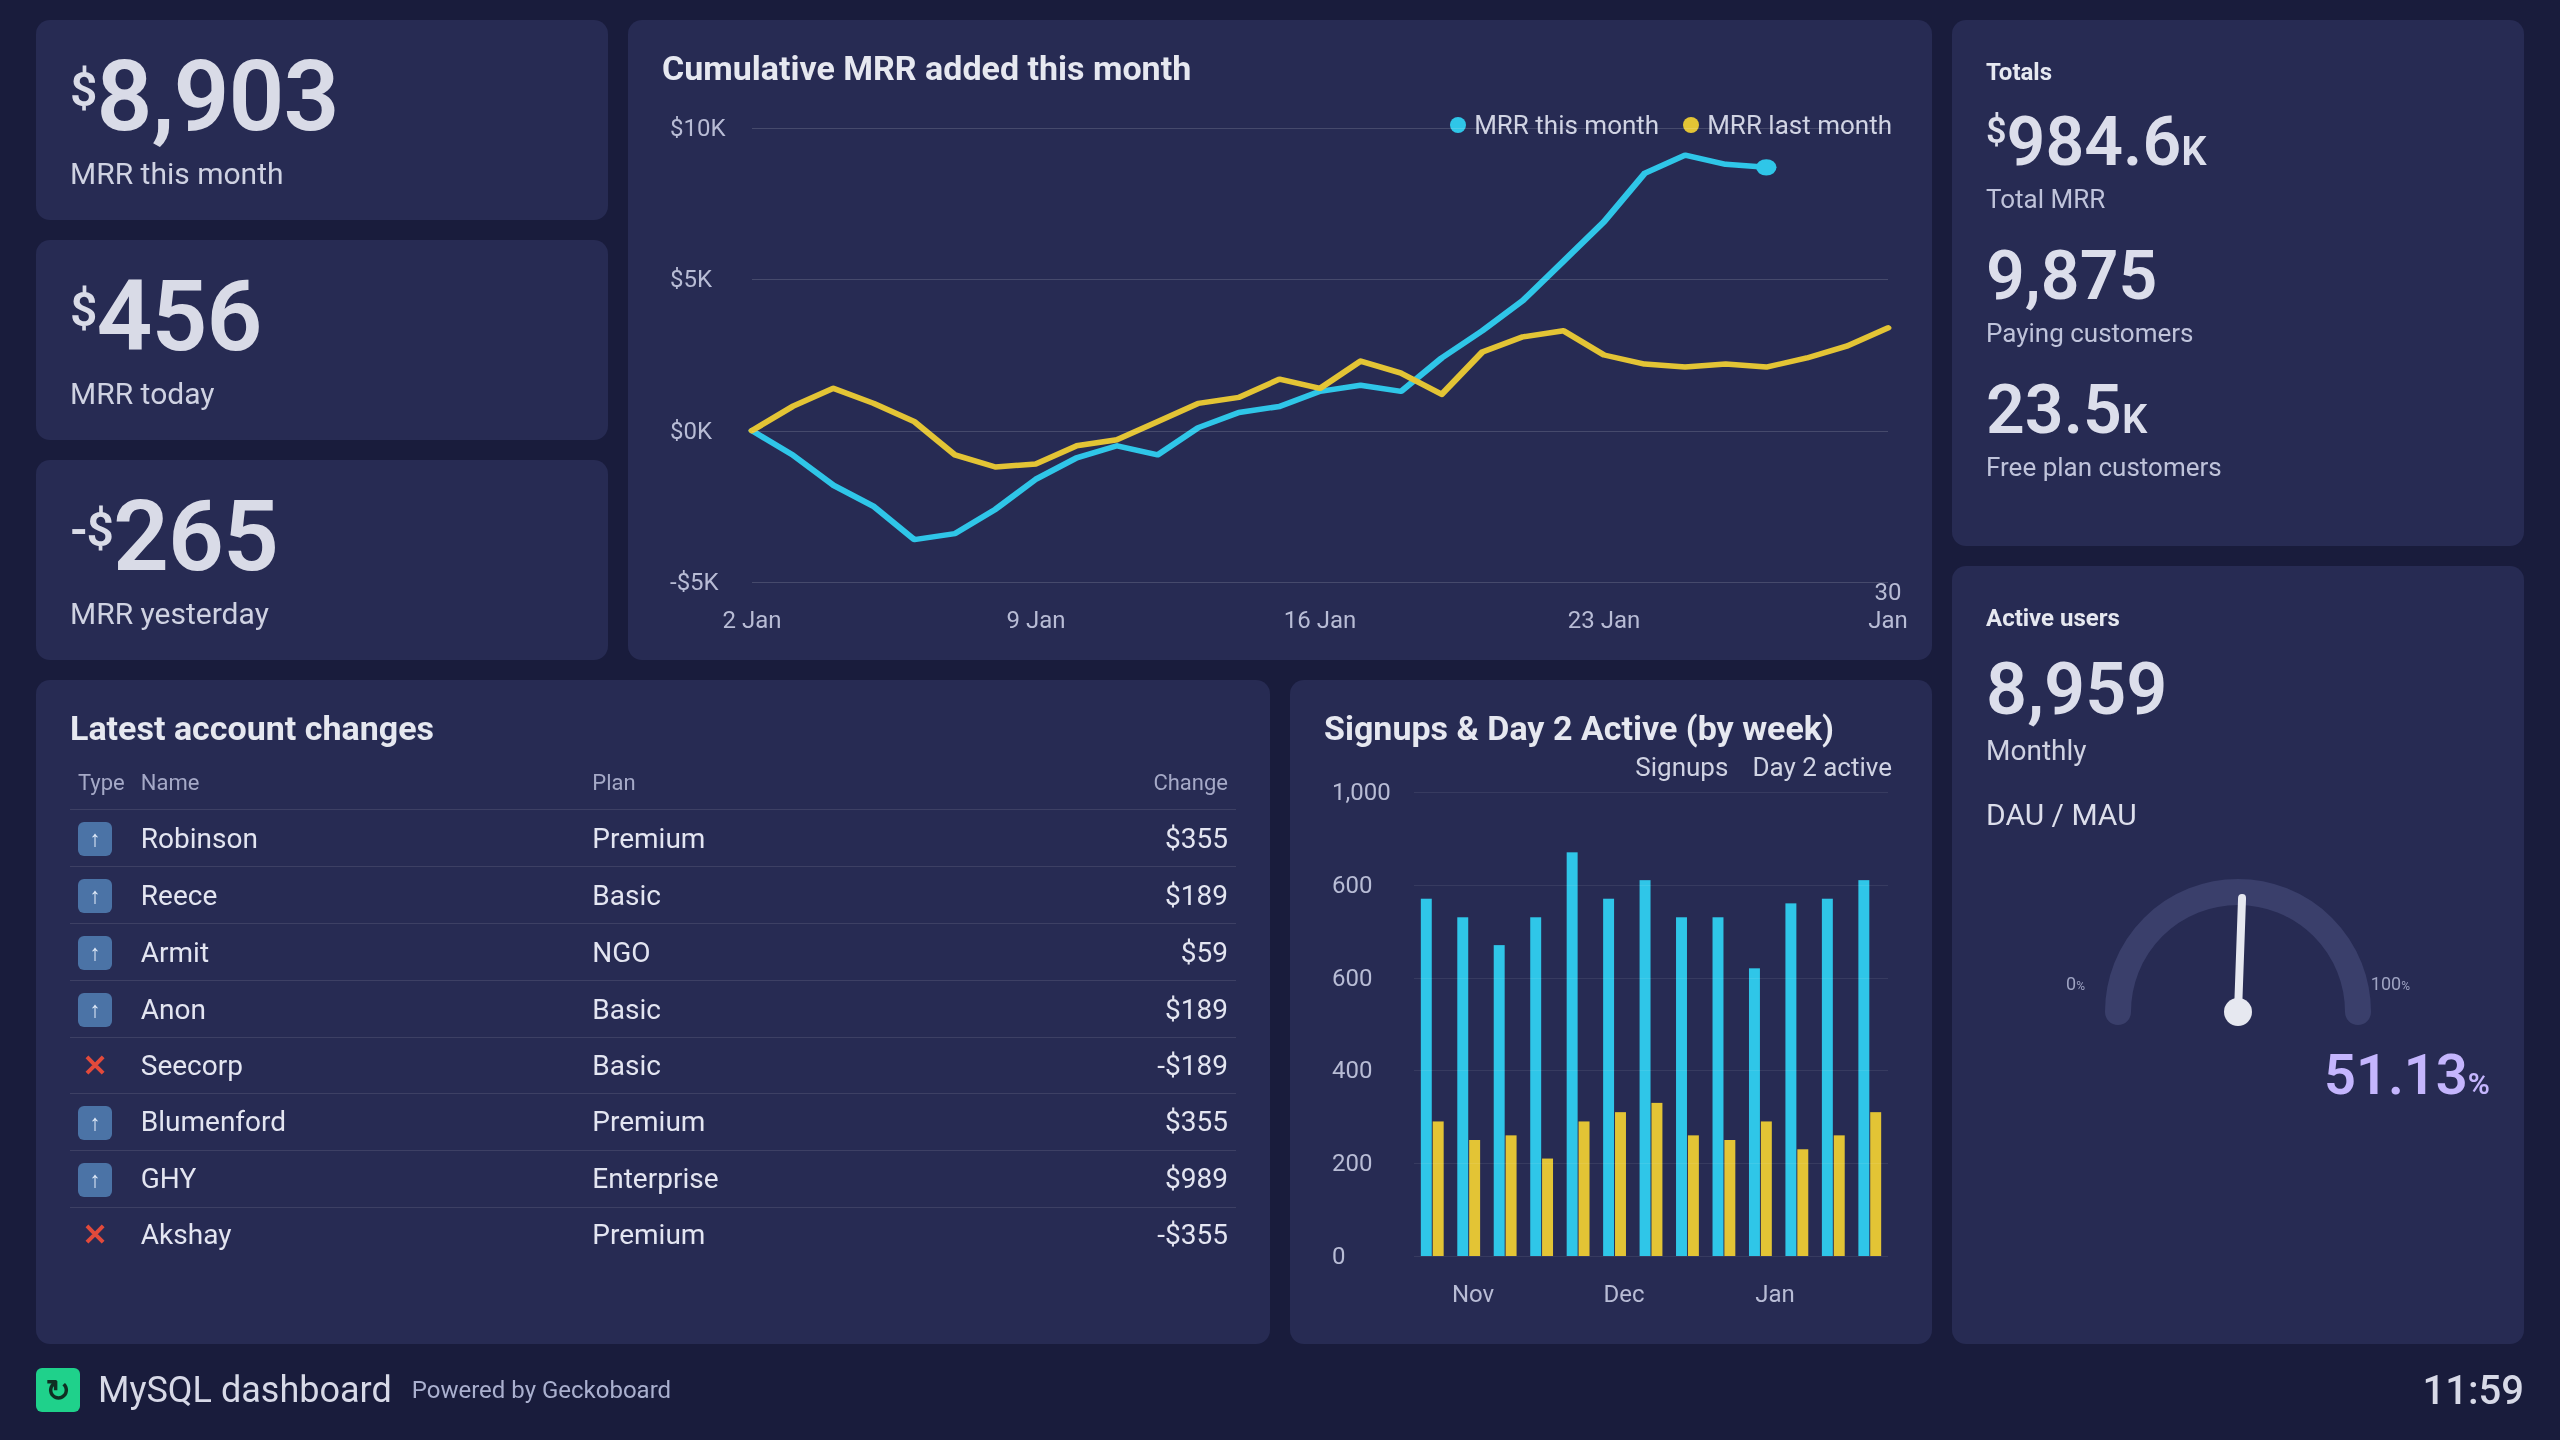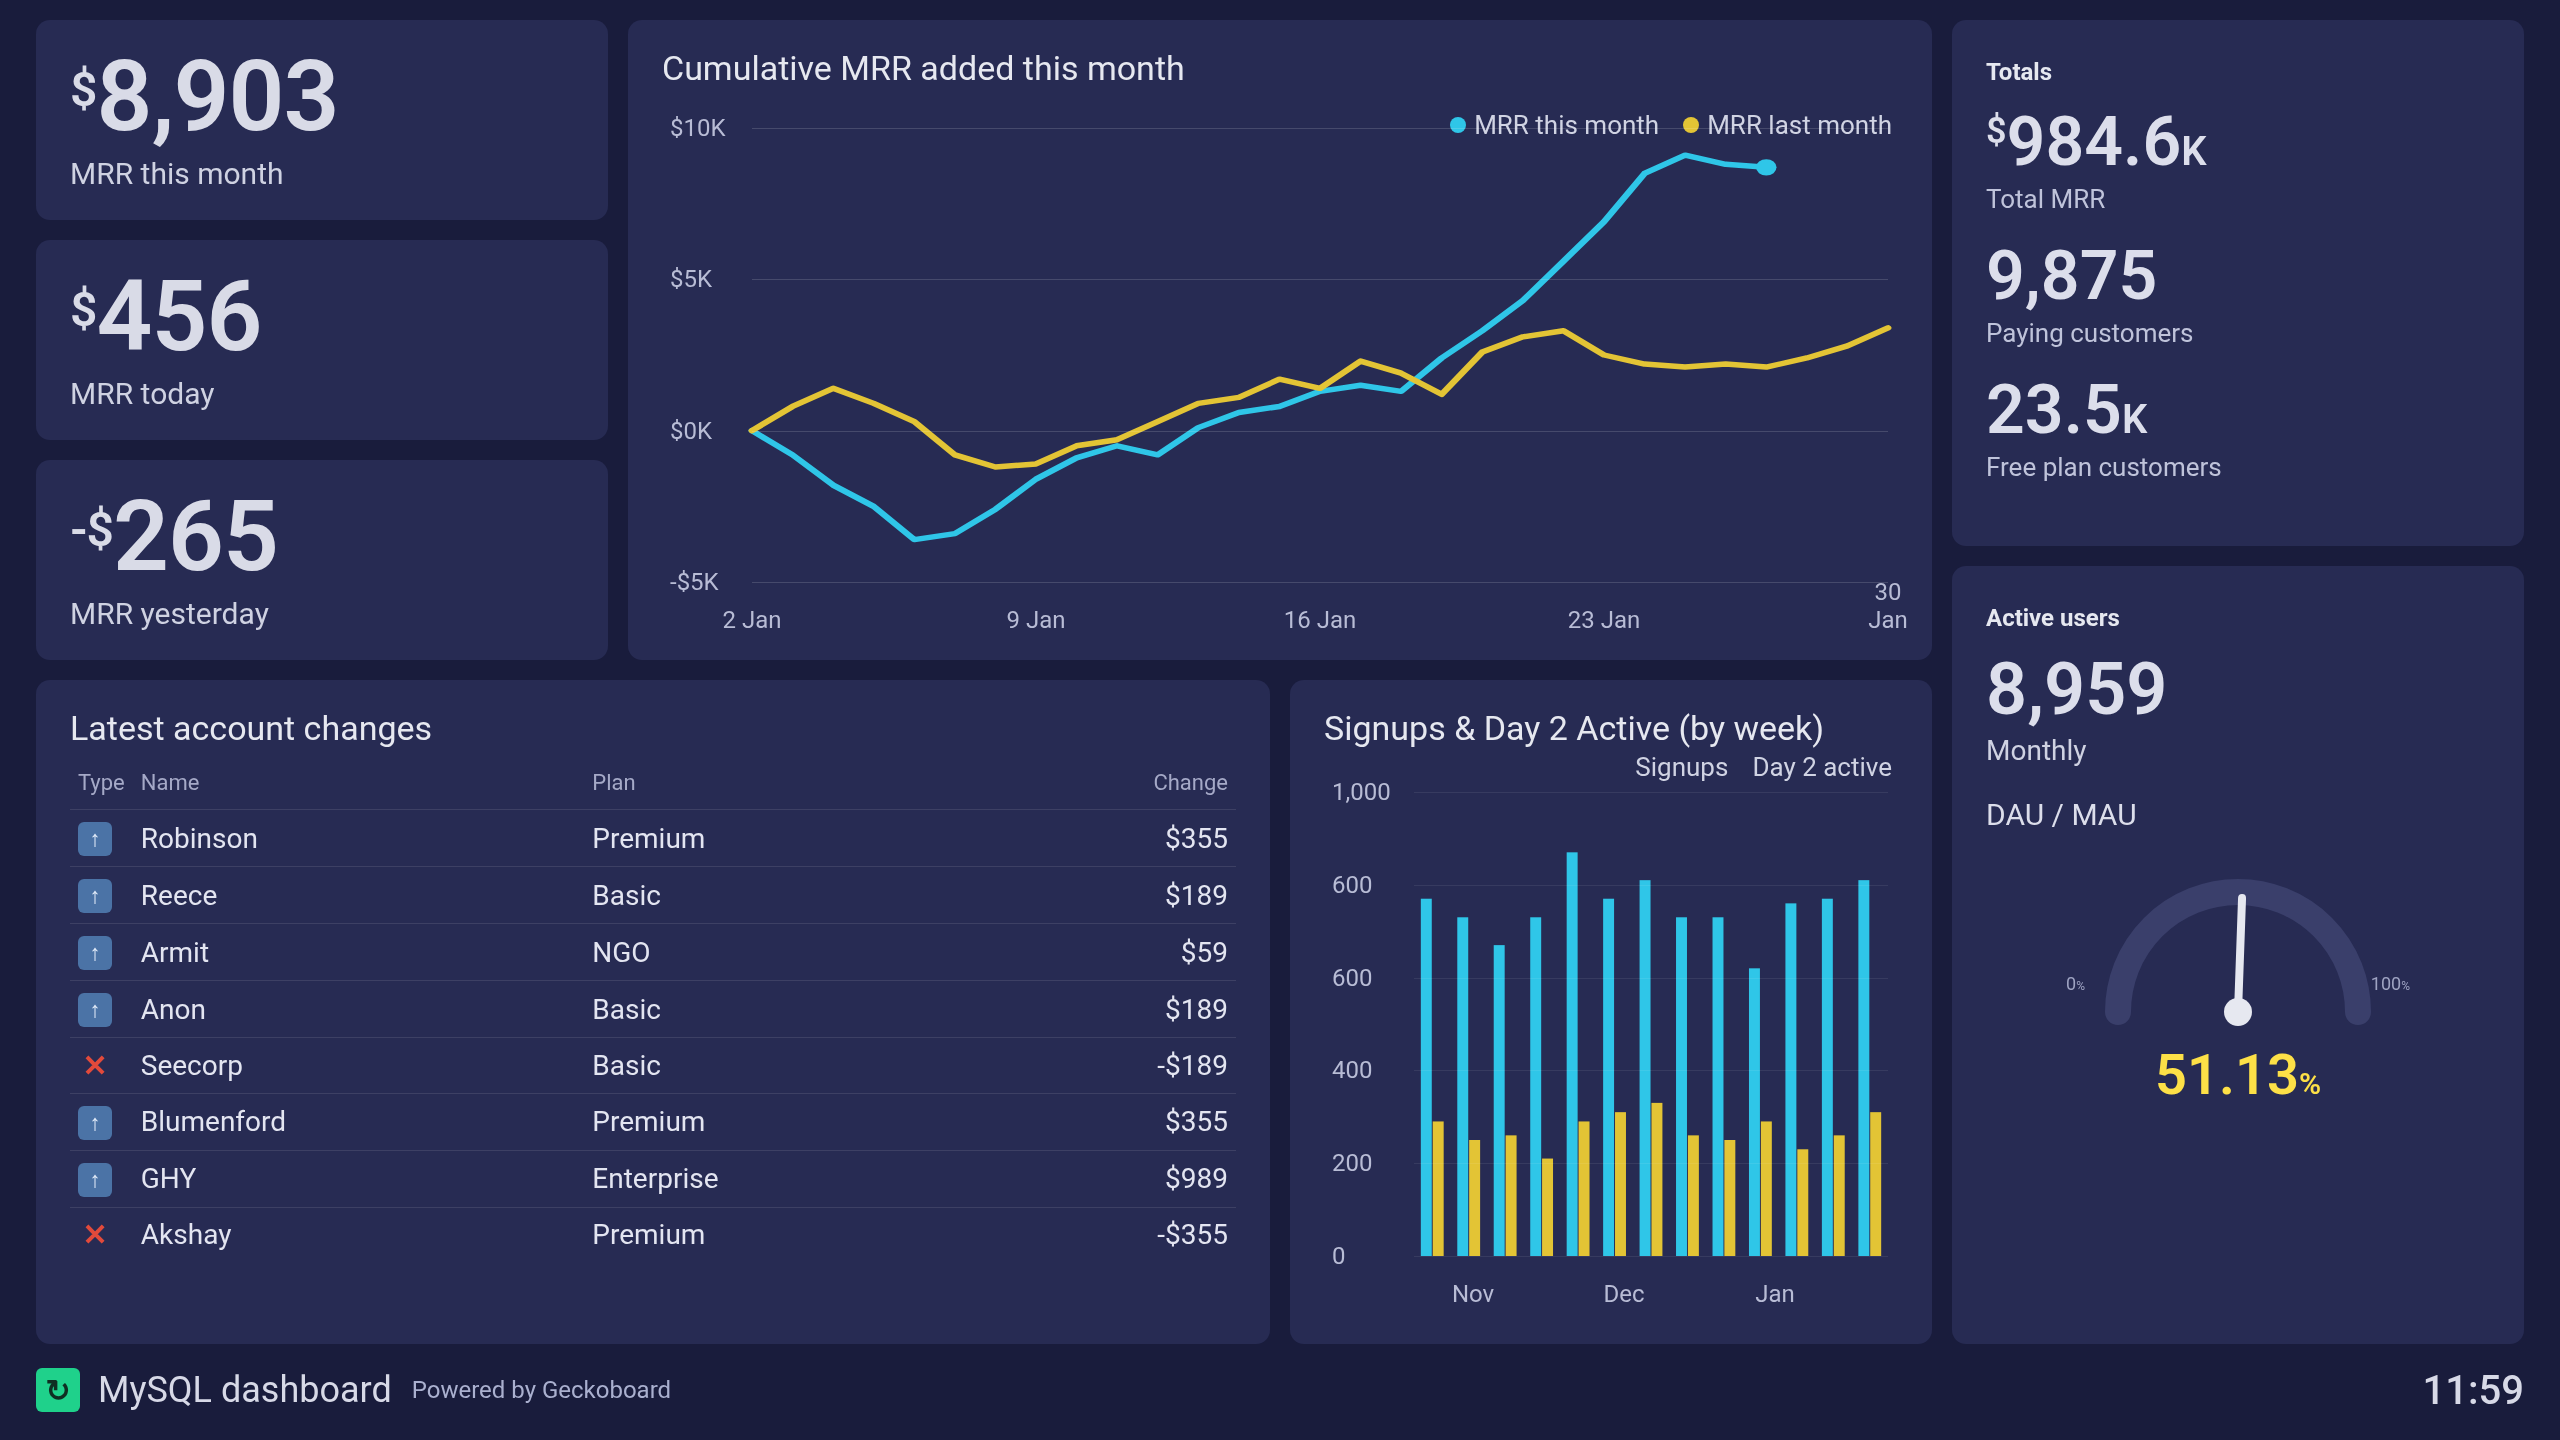--- a/index.html
+++ b/index.html
@@ -32,21 +32,21 @@
   
   .kpi-value { font-weight: 600; color: #d9dbe7; letter-spacing: -1px; line-height: 1; }
   .kpi-value .currency { font-size: 48px; vertical-align: 24px; }
   .kpi-value .number { font-size: 98px; }
   .kpi-label { font-size: 30px; color: #cfd2e2; margin-top: 10px; font-weight: 400; }
   .kpi-mrr-month { grid-column: 1; grid-row: 1; }
   .kpi-mrr-today { grid-column: 1; grid-row: 2; }
   .kpi-mrr-yesterday { grid-column: 1; grid-row: 3; }
   
   .line-chart-card { grid-column: 2 / span 2; grid-row: 1 / span 3; display:flex; flex-direction:column; }
-  .card-title { font-size: 34px; font-weight: 400; color: #e6e8f0; margin-bottom: 10px; }
+  .card-title { font-size: 34px; font-weight: 700; color: #e6e8f0; margin-bottom: 10px; }
   .legend { position: absolute; top: 90px; right: 40px; display:flex; gap: 24px; font-size: 26px; color:#d0d3e3;}
   .legend .item { display:flex; align-items:center; gap:8px;}
   .legend .dot { width: 16px; height: 16px; border-radius: 50%; display:inline-block;}
   .chart-body { flex:1; position:relative; }
   .y-tick { position:absolute; left:8px; font-size: 24px; color:#b8bcd5; transform: translateY(-50%);}
   .x-tick { position:absolute; bottom: -2px; font-size: 24px; color:#b8bcd5; transform: translateX(-50%);}
   .plot-area { position:absolute; left:90px; right:10px; top:30px; bottom:50px; }
   .gridline { position:absolute; left:0; right:0; height:1px; background: rgba(255,255,255,0.08);}
   svg.lines { position:absolute; inset:0; width:100%; height:100%; overflow:visible; }
   
@@ -77,21 +77,21 @@
   .total-label { font-size: 26px; color:#bfc3da; margin-top: 8px;}
   
   .active-card { grid-column: 4; grid-row: 3 / span 2; margin-top: 106px; position:relative;}
   .au-item { margin-bottom: 30px; }
   .au-value { font-size: 72px; font-weight:600; color:#dcdeeb; line-height:1;}
   .au-label { font-size: 28px; color:#cfd2e2; margin-top: 8px;}
   .gauge-label { font-size: 30px; color:#dcdeeb; margin-top: 10px; margin-bottom: 10px;}
   .gauge-wrap { position:relative; width: 100%; height: 200px;}
   .gauge-min, .gauge-max { position:absolute; bottom: 48px; font-size:18px; color:#9ea3c2;}
   .gauge-min { left: 80px;} .gauge-max { right: 80px;}
-  .gauge-value { text-align:center; font-size: 56px; font-weight:600; color:#fde047; }
+  .gauge-value { text-align:right; font-size: 56px; font-weight:600; color:#c4b5fd; }
   .gauge-value .pct { font-size: 30px;}
   
   .footer {
     position:absolute; left:36px; right:36px; bottom: 18px; height: 64px;
     display:flex; align-items:center; color:#d7d9e7;
   }
   .footer .logo { width:44px; height:44px; background:#1fd18b; border-radius:6px; margin-right:18px; display:inline-flex; align-items:center; justify-content:center;}
   .footer .logo::before { content:"↻"; color:#0f2e22; font-size:30px; font-weight:800;}
   .footer .title { font-size: 36px;}
   .footer .sub { font-size: 24px; color:#aab0cf; margin-left: 20px;}

